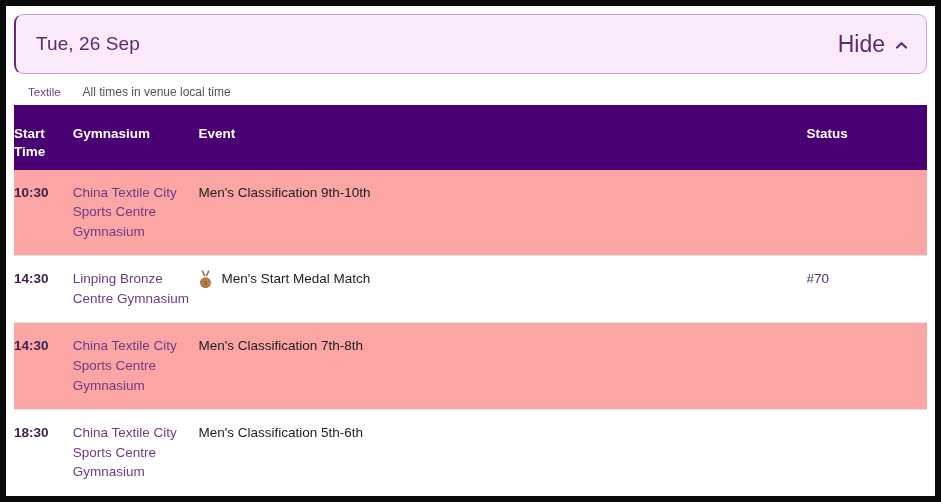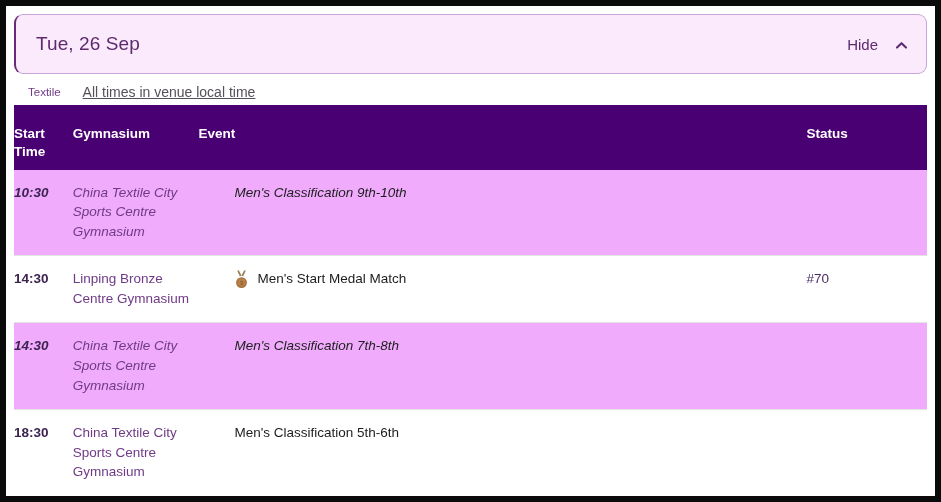--- a/index.html
+++ b/index.html
@@ -48,22 +48,22 @@
     padding: 0 18px 0 20px;
   }
   .date-title {
     font-size: 19px;
     color: #5d2a6e;
     letter-spacing: 0.1px;
   }
   .hide-toggle {
     display: flex;
     align-items: center;
-    gap: 17px;
-    font-size: 15px;
+    gap: 10px;
+    font-size: 23px;
     color: #5d2a6e;
     cursor: pointer;
     user-select: none;
   }
   .chev {
     display: inline-block;
     width: 13px;
     height: 13px;
     position: relative;
     top: 1px;
@@ -80,23 +80,22 @@
     align-items: center;
     gap: 22px;
     padding-left: 14px;
   }
   .meta-change {
     font-size: 11.5px;
     color: #6f3a86;
     cursor: pointer;
   }
   .meta-note {
-    font-size: 14px;
+    font-size: 12px;
     color: #55505a;
-    text-decoration: underline;
   }
 
   
   .sched-table {
     position: absolute;
     left: 8px;
     top: 99px;
     width: 913px;
     border-collapse: collapse;
     table-layout: fixed;
@@ -116,41 +115,40 @@
   th.col-event  { width: 600px; }
   th.col-status { width: 119px; text-align: right; padding-right: 12px; }
 
   .sched-table tbody td {
     font-size: 13.5px;
     vertical-align: top;
     padding: 13px 0 14px 0;
     border-bottom: 1px solid #e3e3e3;
     line-height: 1.45;
   }
-  tbody tr.odd td  { background: #f0abfc; font-style: italic; }
+  tbody tr.odd td  { background: #fca5a5; }
   tbody tr.even td { background: #ffffff; }
 
   td.c-time {
     padding-left: 12px;
     font-weight: bold;
     color: #3d2350;
     white-space: nowrap;
   }
   td.c-loc a {
     color: #6f3a86;
     text-decoration: none;
     cursor: pointer;
   }
   td.c-loc { padding-right: 14px; }
   td.c-event { color: #1d1d1d; }
   .event-wrap {
     display: flex;
     align-items: center;
     gap: 8px;
-    margin-left: 36px;
   }
   .event-text { padding-top: 0px; }
   td.c-status {
     text-align: left;
     color: #4a2a63;
     padding-left: 0;
   }
   .status-val { display: inline-block; }
 
   

